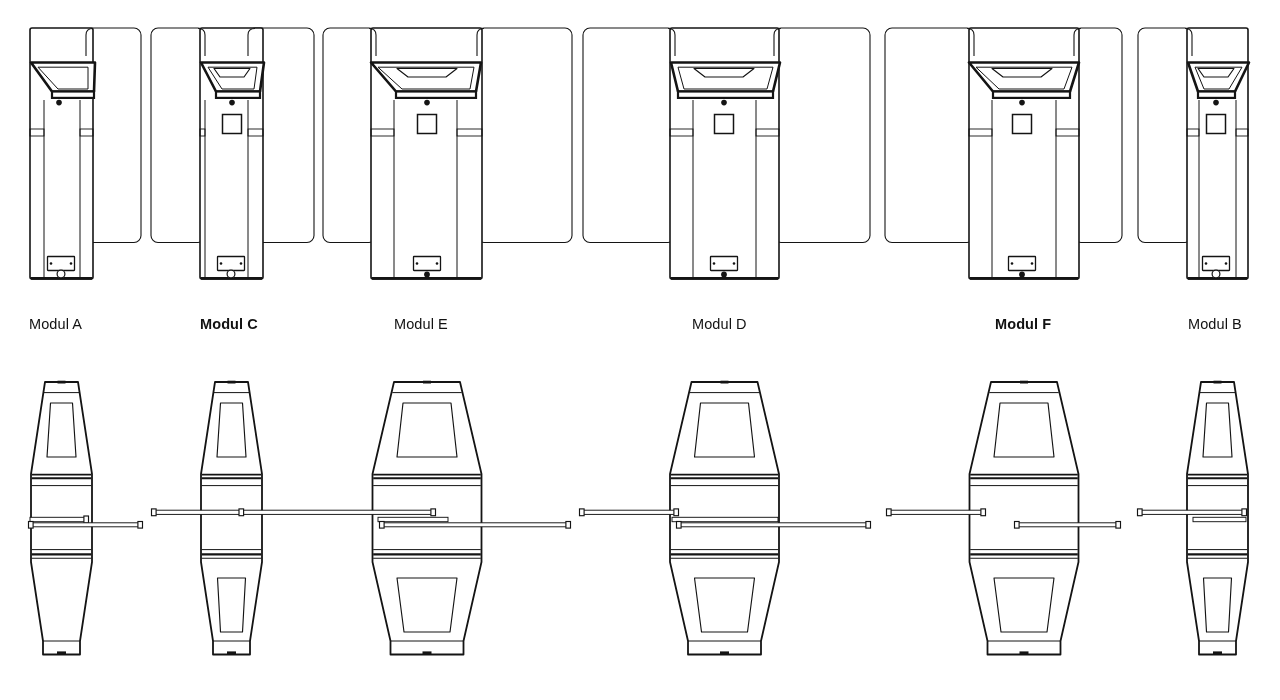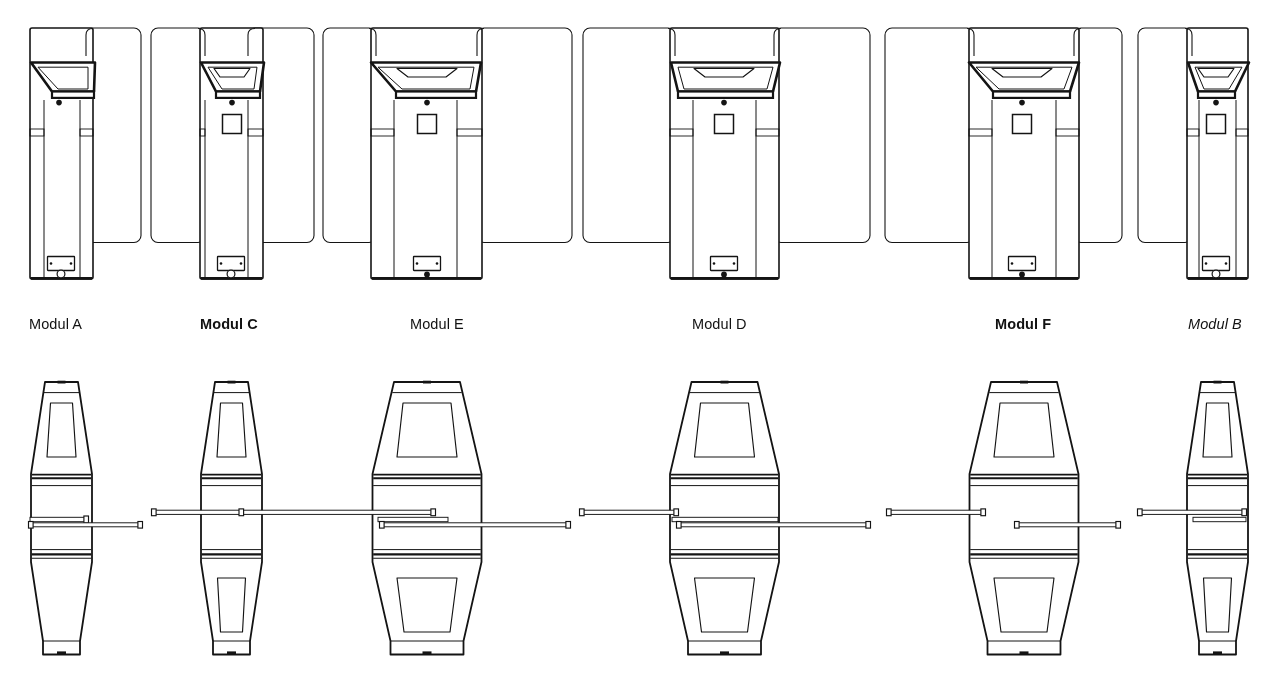--- a/index.html
+++ b/index.html
@@ -279,17 +279,17 @@
         <rect x="1014.5" y="521.5" width="4.6" height="6.6" rx="0" fill="#fff" stroke="#141414" stroke-width="1.15"></rect>
         <rect x="1115.9" y="521.5" width="4.6" height="6.6" rx="0" fill="#fff" stroke="#141414" stroke-width="1.15"></rect>
         <rect x="1138" y="510.2" width="108" height="4.2" rx="0" fill="#fff" stroke="#141414" stroke-width="0.95"></rect>
         <rect x="1137.5" y="508.9" width="4.6" height="6.800000000000001" rx="0" fill="#fff" stroke="#141414" stroke-width="1.15"></rect>
         <rect x="1241.9" y="508.9" width="4.6" height="6.800000000000001" rx="0" fill="#fff" stroke="#141414" stroke-width="1.15"></rect>
         <rect x="1193" y="517.3" width="53" height="4.4" rx="0" fill="#fff" stroke="#141414" stroke-width="0.95"></rect>
       </g>
     </svg>
   <div class="module-label" style="left: 29px;">Modul A</div>
   <div class="module-label" style="left: 200px; font-weight: bold;">Modul C</div>
-  <div class="module-label" style="left: 410px; text-align: center;">Modul E</div>
+  <div class="module-label" style="left: 394px; text-align: center;">Modul E</div>
   <div class="module-label" style="left: 692px; text-align: center;">Modul D</div>
   <div class="module-label" style="left: 995px; font-weight: bold;">Modul F</div>
-  <div class="module-label" style="left: 1188px; font-style: italic;">Modul B</div>
+  <div class="module-label" style="left: 1188px;">Modul B</div>
 </div>
 
 </body></html>

